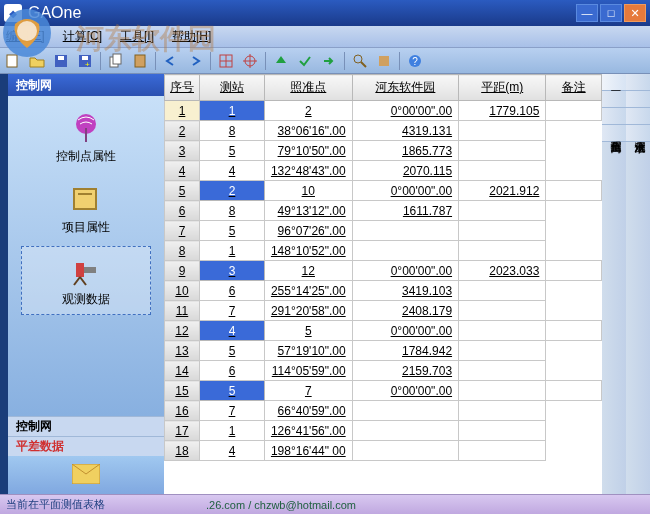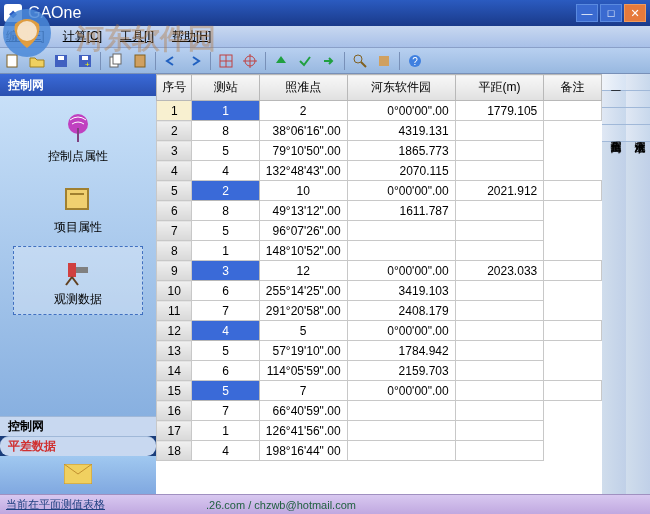--- a/index.html
+++ b/index.html
@@ -9,45 +9,45 @@
 .title-text { flex: 1; font-size: 16px; }
 .win-btns { display: flex; gap: 2px; }
 .win-btn { width: 22px; height: 18px; background: #3a6ad0; border: 1px solid #5a8ae0; display: flex; align-items: center; justify-content: center; color: #fff; font-size: 11px; cursor: pointer; }
 .win-btn.close { background: #e67a3c; border-color: #f09a5c; }
 .menubar { background: linear-gradient(#c8d8f0,#a8c0e8); height: 22px; display: flex; align-items: center; padding: 0 6px; gap: 18px; border-bottom: 1px solid #8aa0c8; }
 .menu-item { cursor: pointer; text-decoration: underline; }
 .toolbar { background: linear-gradient(#b8d0f0,#98b8e0); height: 26px; display: flex; align-items: center; padding: 0 4px; gap: 6px; border-bottom: 1px solid #7890b8; }
 .tb-ico { width: 18px; height: 18px; cursor: pointer; display: inline-flex; align-items: center; justify-content: center; }
 .tb-sep { width: 1px; height: 18px; background: #7890b8; }
 .main { display: flex; height: 420px; background: #1a3d7a; }
-.leftpanel { width: 156px; display: flex; flex-direction: column; }
+.leftpanel { width: 156px; display: flex; flex-direction: column; margin-left: 8px; }
 .panel-header { background: linear-gradient(#3a6ad8,#2a50b0); color: #fff; height: 22px; display: flex; align-items: center; padding: 0 8px; font-weight: bold; cursor: pointer; }
 .nav-area { background: linear-gradient(180deg,#c8e0f8,#88b0e0); flex: 1; display: flex; flex-direction: column; align-items: center; padding: 8px 0; gap: 4px; overflow: hidden; }
 .nav-item { width: 130px; display: flex; flex-direction: column; align-items: center; padding: 6px 0; cursor: pointer; }
 .nav-item.sel { background: rgba(255,255,255,0.3); border: 1px dashed #4070c0; }
 .nav-icon { width: 36px; height: 36px; display: flex; align-items: center; justify-content: center; font-size: 24px; }
 .nav-label { margin-top: 2px; font-size: 12px; text-align: center; }
 .panel-sec { background: #c8d8f0; height: 20px; display: flex; align-items: center; padding: 0 8px; font-weight: bold; border-top: 1px solid #a0b8d8; cursor: pointer; }
-.panel-sec.red { color: #d03030; border-radius: 9px; }
+.panel-sec.red { color: #d03030; }
 .mail-area { background: linear-gradient(180deg,#a0c8f0,#80a8e0); height: 38px; display: flex; align-items: center; justify-content: center; }
 .grid-wrap { flex: 1; display: flex; background: #d8d8d8; }
-.grid { flex: 1; background: #fff; overflow: auto; }
+.grid { flex: 1; background: #fff; overflow: auto; text-decoration: underline; }
 .grid table { border-collapse: collapse; width: 100%; }
 .grid th { background: linear-gradient(#f8f8f8,#e0e0e0); border: 1px solid #b8b8b8; padding: 4px 2px; font-weight: normal; font-size: 12px; height: 20px; }
 .grid td { border: 1px solid #c8c8c8; padding: 2px 6px; text-align: right; height: 20px; font-size: 12px; }
 .grid td.rh { background: linear-gradient(#f0f0f0,#d8d8d8); text-align: center; font-size: 12px; }
 .grid td.rh.sel { background: #f8f0d0; }
 .grid td.station { background: #3a6ad8; color: #fff; text-align: center; border: 1px solid #b8b8b8; }
 .grid td.c { text-align: center; }
 .right-tabs { width: 24px; background: linear-gradient(90deg,#d0ddec,#c0d0e8); display: flex; flex-direction: column; }
 .vtab { writing-mode: vertical-rl; padding: 8px 3px; font-size: 11px; text-align: center; border-bottom: 1px solid #a0b8d8; cursor: pointer; background: linear-gradient(90deg,#e0e8f4,#c8d8ec); }
 .vtab.act { background: linear-gradient(90deg,#f0f4fa,#d8e4f4); font-weight: bold; }
 .right-tabs-col { display:flex; }
 .statusbar { background: linear-gradient(#d8c8f0,#c0a8e0); height: 20px; display: flex; align-items: center; padding: 0 6px; font-size: 11px; color: #204080; border-top: 1px solid #a090c0; }
-.status-left { flex: 0 0 200px; text-decoration: underline; }
+.status-left { flex: 0 0 200px; }
 .status-right { color:#206040; }
 .watermark { position: absolute; top: 20px; left: 76px; font-size: 28px; font-weight: bold; color: rgba(180,120,60,0.4); pointer-events: none; z-index: 50; }
 .logo-over { position: absolute; top: 6px; left: 0; width: 54px; height: 54px; z-index: 60; pointer-events:none;}
 </style>
 </head>
 <body>
 
 <div class="logo-over">
   <svg viewBox="0 0 54 54">
       <circle cx="27" cy="27" r="24" fill="#4a88d8" opacity="0.85"></circle>

